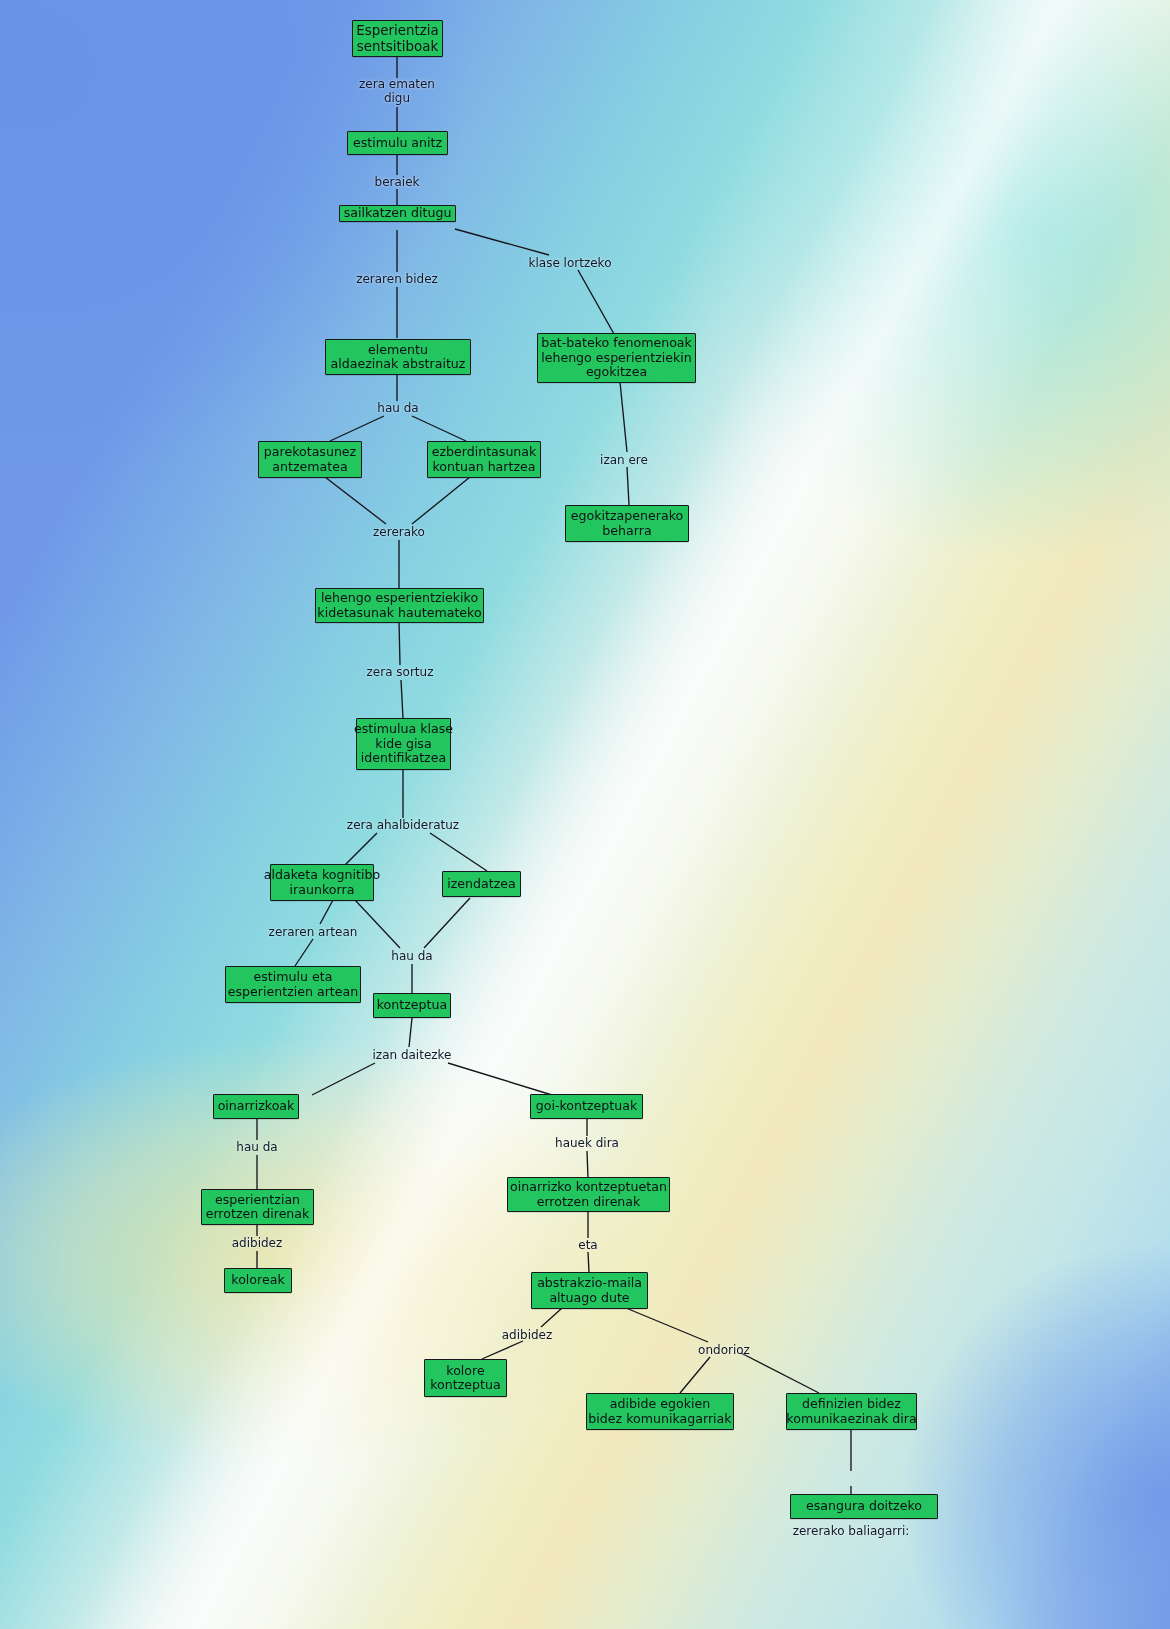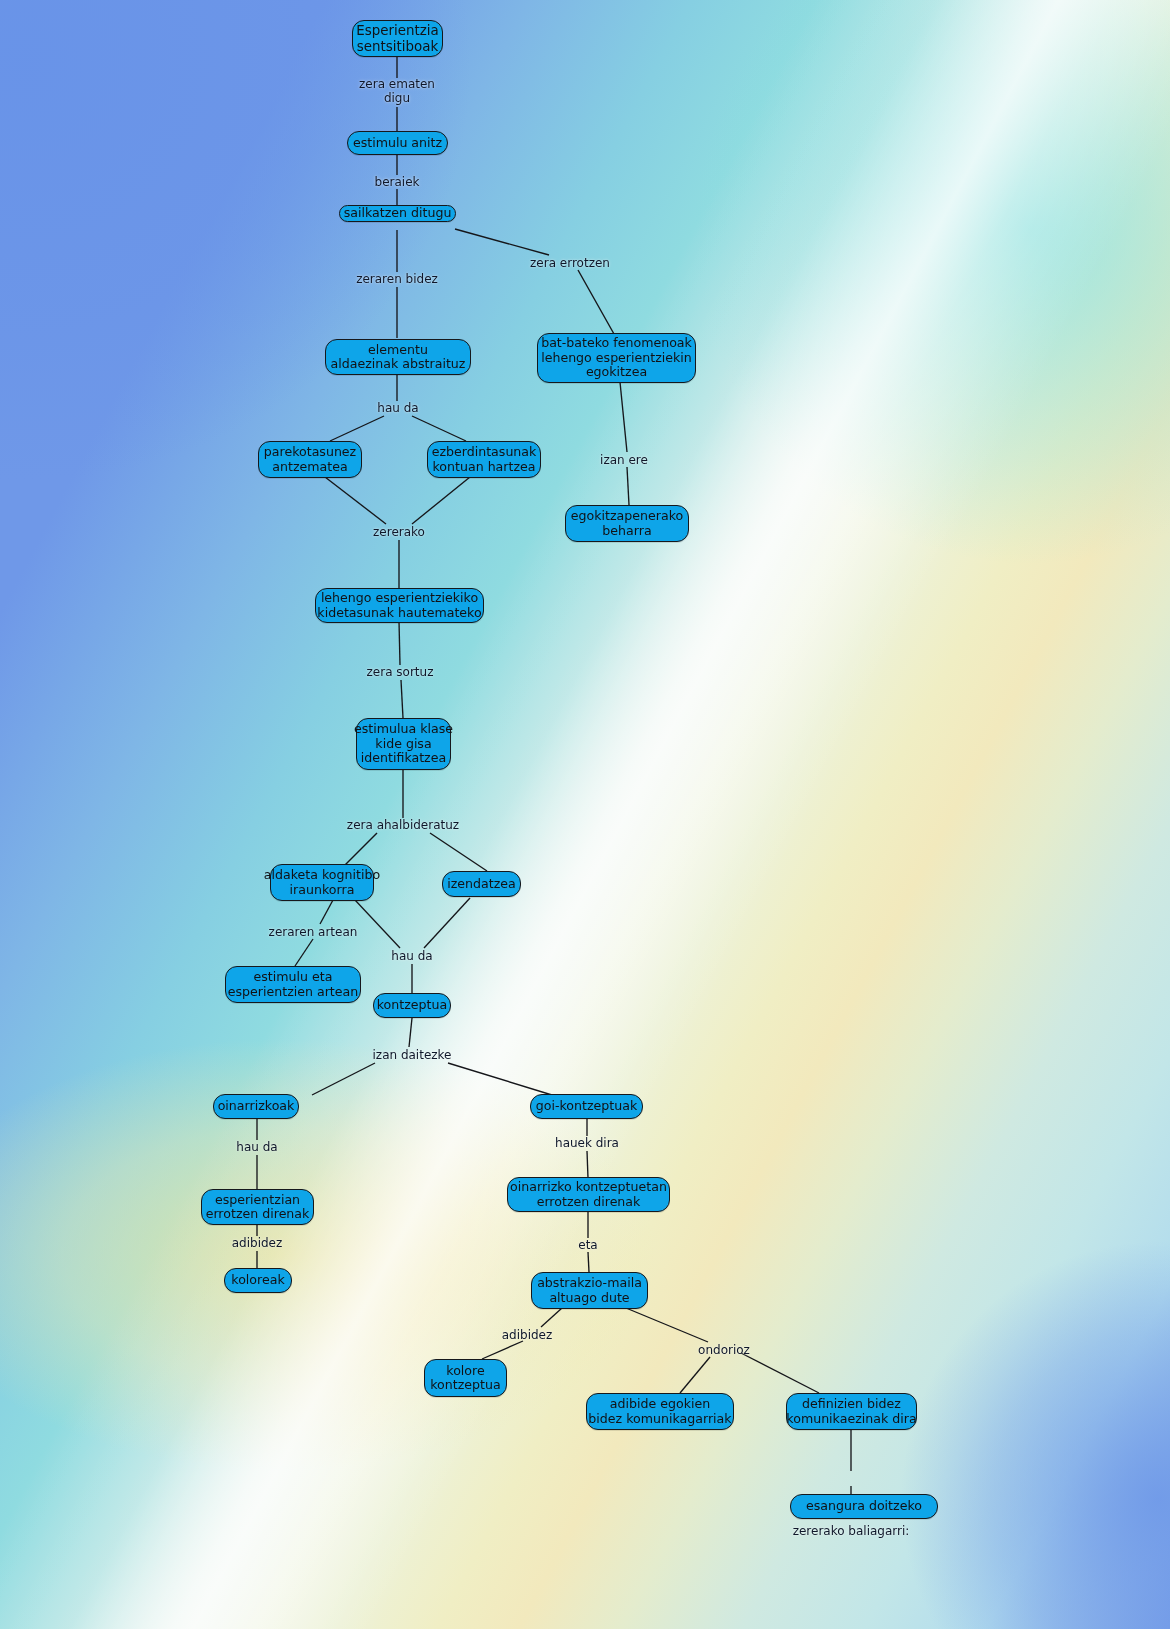--- a/index.html
+++ b/index.html
@@ -87,23 +87,23 @@
     width: 1170px;
     height: 1629px;
     pointer-events: none;
   }
   #edges line { stroke: #15161a; stroke-width: 1.35; }
 
   
   .node {
     position: absolute;
     box-sizing: border-box;
-    background: #0ea5e9;
+    background: #22c55e;
     border: 1.4px solid #16181c;
-    border-radius: 12px;
+    border-radius: 1px;
     color: #111216;
     font-size: 12.6px;
     line-height: 14.4px;
     text-align: center;
     display: flex;
     align-items: center;
     justify-content: center;
     padding: 3px 16px;
     white-space: pre;
     box-shadow: 0 1px 0 rgba(0,0,0,0.10);
@@ -268,21 +268,21 @@
 
   <div class="node" style="left:790px; top:1494px; width:148px; height:25px;">esangura doitzeko</div>
 
   <div class="link-label" style="left:397px; top:77px;">zera ematen
 digu</div>
 
   <div class="link-label" style="left:397px; top:175px;">beraiek</div>
 
   <div class="link-label" style="left:397px; top:272px;">zeraren bidez</div>
 
-  <div class="link-label" style="left:570px; top:256px;">zera errotzen</div>
+  <div class="link-label" style="left:570px; top:256px;">klase lortzeko</div>
 
   <div class="link-label" style="left:398px; top:401px;">hau da</div>
 
   <div class="link-label" style="left:624px; top:453px;">izan ere</div>
 
   <div class="link-label" style="left:399px; top:525px;">zererako</div>
 
   <div class="link-label" style="left:400px; top:665px;">zera sortuz</div>
 
   <div class="link-label" style="left:403px; top:818px;">zera ahalbideratuz</div>

